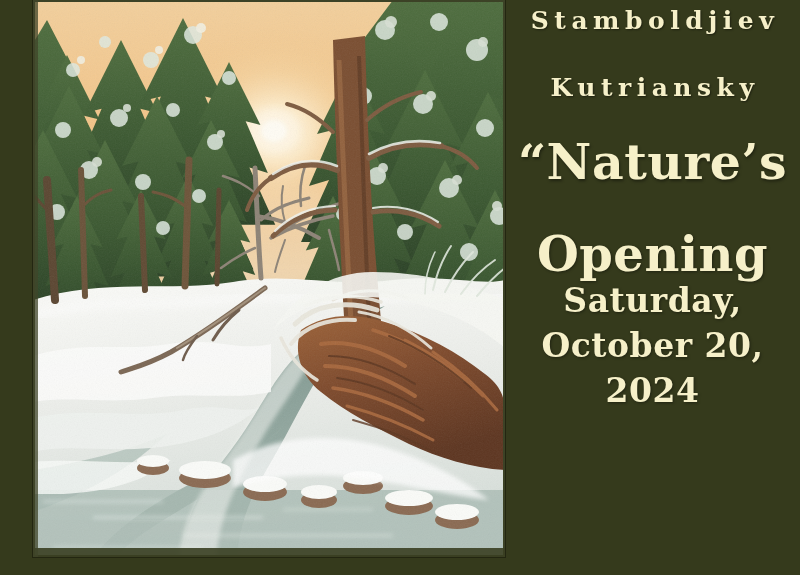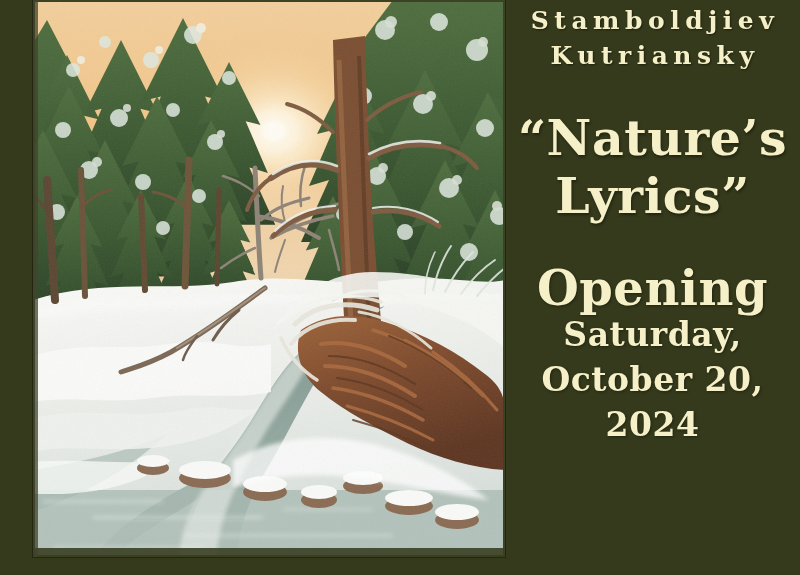--- a/index.html
+++ b/index.html
@@ -43,28 +43,28 @@
 
   .artist-name {
     font-family: "DejaVu Serif", "Liberation Serif", serif;
     font-weight: 700;
     font-size: 25px;
     line-height: 35px;
     letter-spacing: 5.5px;
     text-shadow: 1px 1px 2px rgba(0,0,0,0.45);
   }
   .artist-line-1 { margin-top: 3px; padding-left: 5px; }
-  .artist-line-2 { padding-left: 5px; }
+  .artist-line-2 { padding-left: 5px; margin-top: 32px; }
 
   .show-title {
     font-family: "DejaVu Serif", "Liberation Serif", serif;
     font-weight: 700;
     font-size: 49px;
     line-height: 58px;
-    margin-top: 36px;
+    margin-top: 28px;
     letter-spacing: 0.5px;
     text-shadow: 1px 2px 3px rgba(0,0,0,0.40);
   }
   .show-title .t-line { display: block; }
 
   .event-block {
     font-family: "DejaVu Serif", "Liberation Serif", serif;
     font-weight: 700;
     margin-top: 40px;
     text-shadow: 1px 1px 3px rgba(0,0,0,0.40);
@@ -432,21 +432,20 @@
 
   <div id="text-column">
 
     <div class="artist-name">
       <div class="artist-line-1">Stamboldjiev</div>
       <div class="artist-line-2">Kutriansky</div>
     </div>
 
     <div class="show-title">
       <span class="t-line">“Nature’s</span>
-      <span class="t-line">Lyrics”</span>
     </div>
 
     <div class="event-block">
       <span class="e-line e-big">Opening</span>
       <span class="e-line e-mid">Saturday,</span>
       <span class="e-line e-mid">October 20, 2024</span>
     </div>
 
   </div>
 </div>

